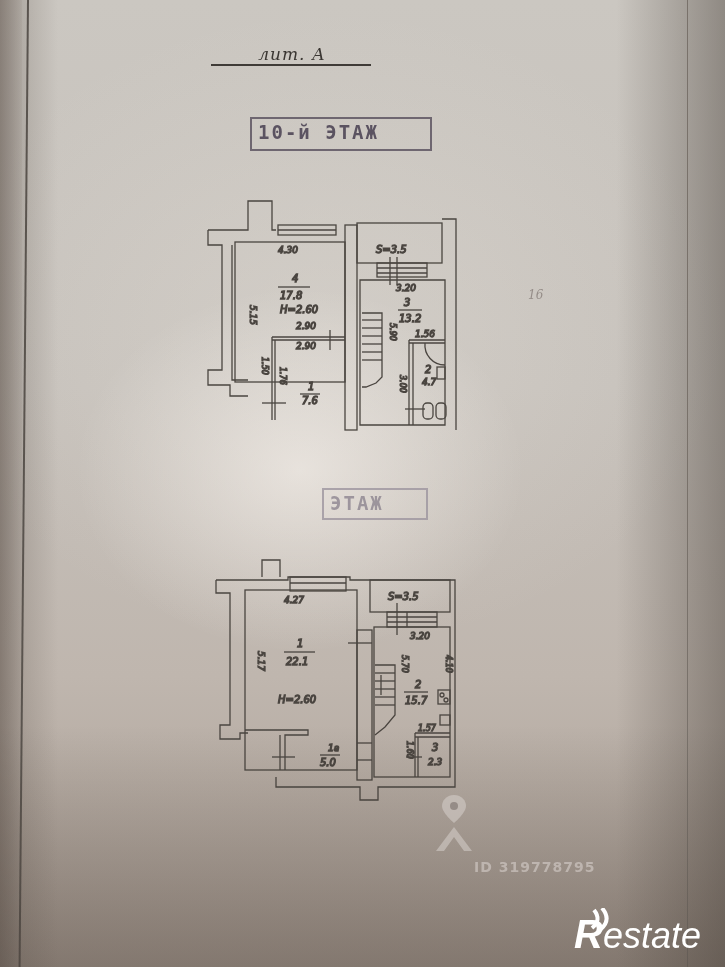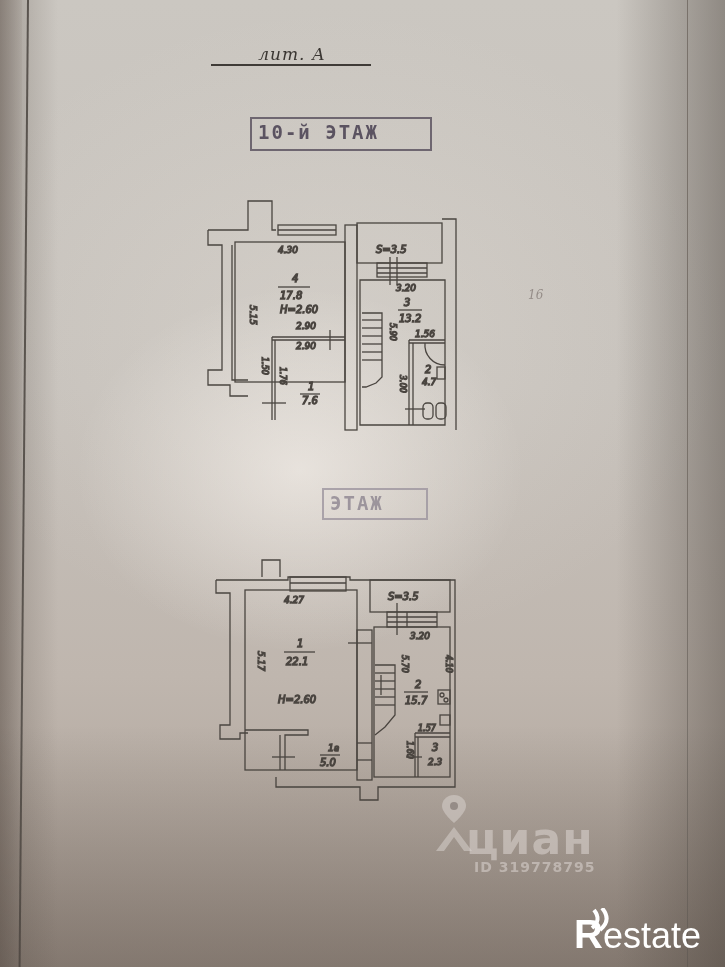--- a/index.html
+++ b/index.html
@@ -50,21 +50,21 @@
 
   .watermark {
     position: absolute; left: 432px; top: 793px; width: 240px; height: 100px; color: rgba(220,214,210,0.55);
   }
   .wm-brand { position: absolute; left: 34px; top: 20px; font-size: 44px; font-weight: bold; letter-spacing: 1px; }
   .wm-id { position: absolute; left: 42px; top: 66px; font-size: 14px; font-weight: bold; letter-spacing: 1px; }
   .wm-icon { position: absolute; left: 2px; top: 0; width: 40px; height: 62px; }
 
   .restate {
     position: absolute; left: 574px; top: 912px; color: #ffffff;
-    font-family: "Liberation Sans", sans-serif; font-size: 36px; line-height: 44px;
+    font-family: "Liberation Sans", sans-serif; font-style: italic; font-size: 36px; line-height: 44px;
   }
   .restate .r { font-weight: bold; font-size: 40px; }
   .restate-waves { position: absolute; left: 588px; top: 908px; width: 28px; height: 24px; }
 </style>
 </head>
 <body>
 
 <div class="paper"></div>
 <div class="left-fold"></div>
 <div class="border-line border-left"></div>
@@ -228,21 +228,20 @@
 </div>
 
 <div class="vignette"></div>
 
 <div class="watermark">
   <svg class="wm-icon" viewBox="0 0 40 62">
     <path d="M20 2 C12 2 8 8 8 13 C8 20 20 30 20 30 C20 30 32 20 32 13 C32 8 28 2 20 2 Z" fill="rgba(220,214,210,0.5)"></path>
     <circle cx="20" cy="13" r="4" fill="rgba(120,110,105,0.6)"></circle>
     <path d="M2 58 L20 34 L38 58 L30 58 L20 44 L10 58 Z" fill="rgba(220,214,210,0.5)"></path>
   </svg>
-  <div class="wm-brand">циан</div>
   <div class="wm-id">ID 319778795</div>
 </div>
 
 <svg class="restate-waves" viewBox="0 0 28 24">
   <path d="M4 20 Q14 12 6 2" stroke="#fff" stroke-width="4" fill="none"></path>
   <path d="M12 22 Q24 12 14 0" stroke="#fff" stroke-width="4" fill="none"></path>
 </svg>
 <div class="restate"><span class="r">R</span><span>estate</span></div>
 
 </body></html>

